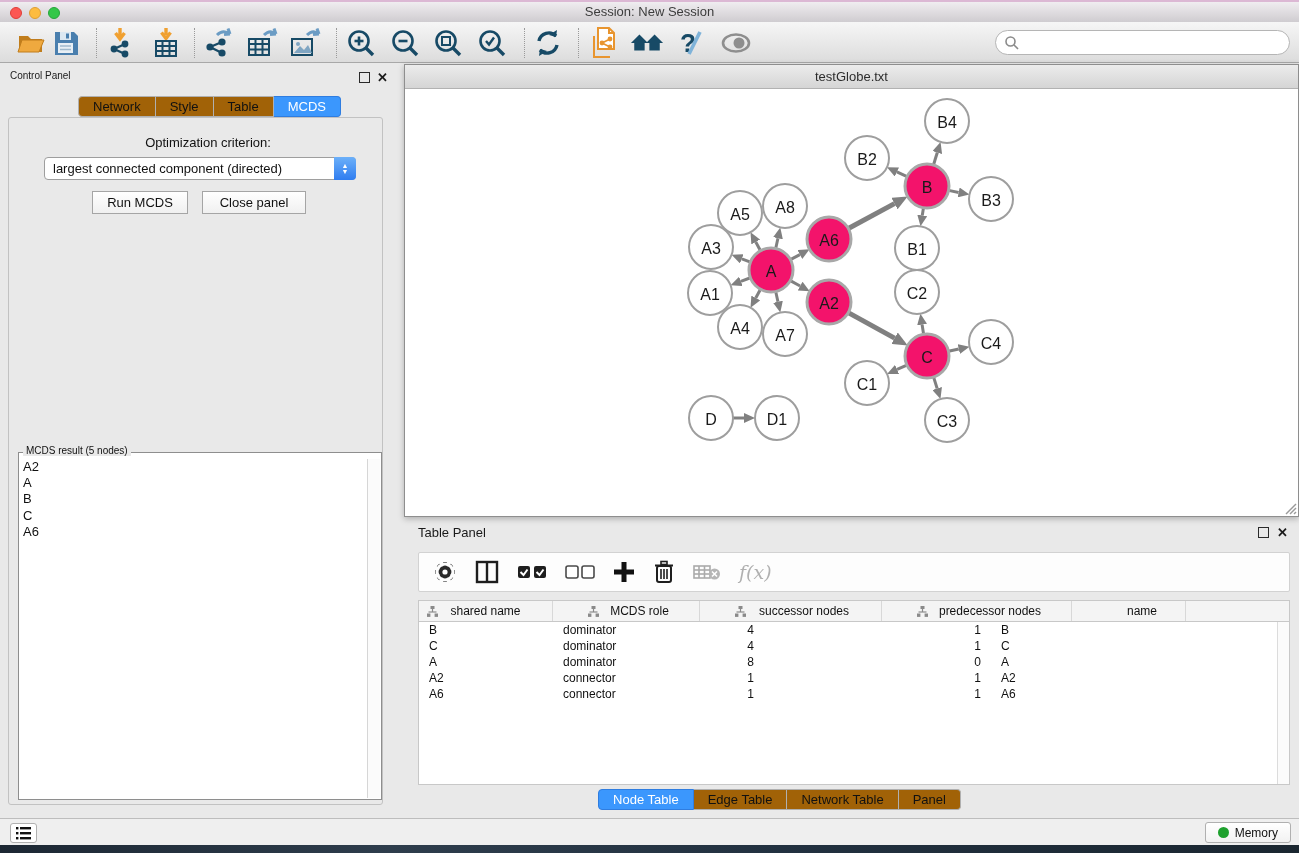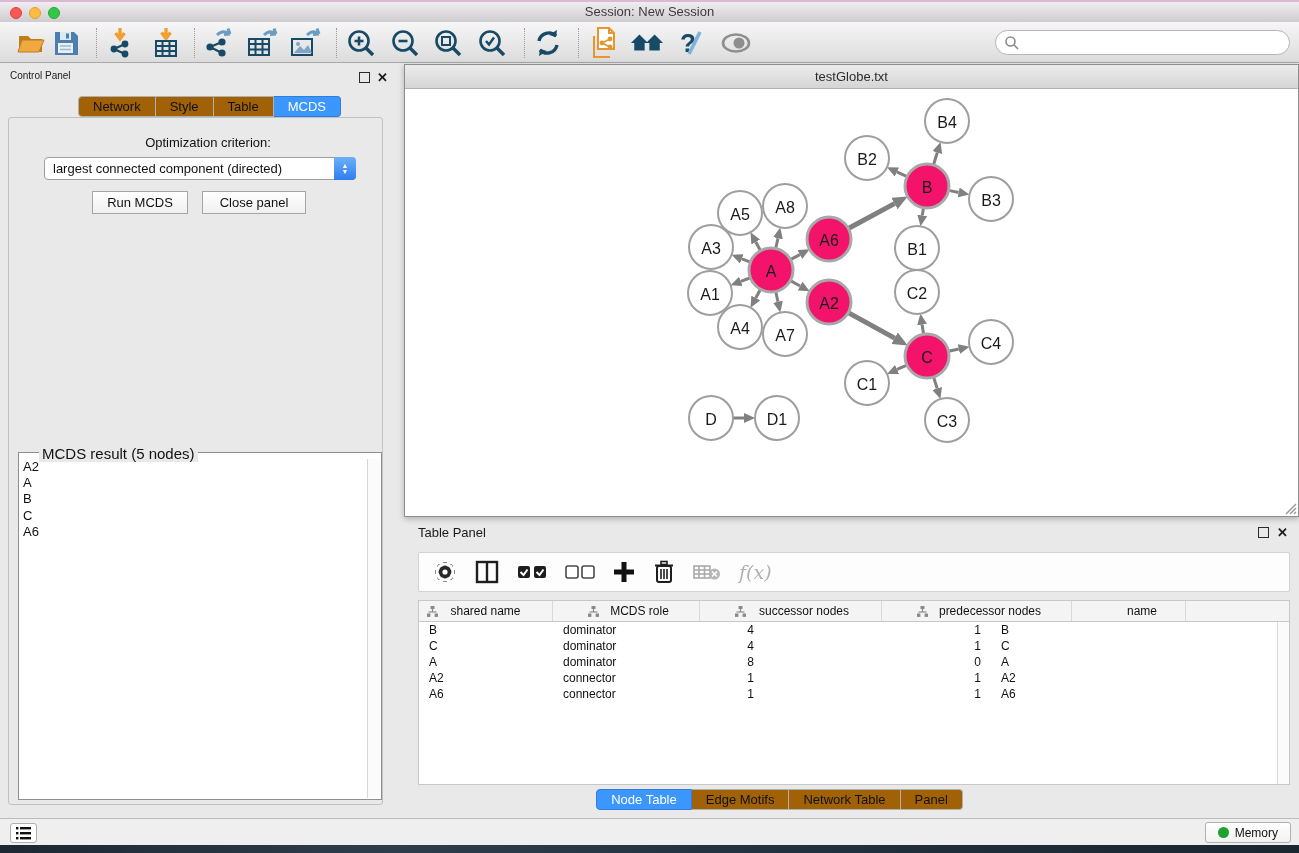--- a/index.html
+++ b/index.html
@@ -42,21 +42,21 @@
     border:1px solid #9e9e9e; border-radius:4px; font-size:13px; line-height:21px; padding-left:8px; color:#111; }
   #opt-spinner { left:334px; top:157px; width:22px; height:23px; border-radius:0 4px 4px 0;
     background:linear-gradient(#6cb0f9,#2f7df0); display:flex; flex-direction:column; align-items:center; justify-content:center; }
   #opt-spinner span { color:#fff; font-size:7px; line-height:6px; }
   .cp-btn { position:absolute; top:191px; height:23px; background:linear-gradient(#ffffff,#f0f0f0);
     border:1px solid #a5a5a5; border-radius:0; font-size:13px; color:#111; text-align:center; line-height:21px; }
   #btn-run { left:92px; width:96px; }
   #btn-close { left:202px; width:104px; }
   #mcds-fieldset { position:absolute; left:18px; top:452px; width:364px; height:348px;
     border:1px solid #8e8e8e; background:#fff; }
-  #mcds-legend { position:absolute; left:20px; top:-8px; background:#e9e9e9; padding:0 3px; font-size:15px; color:#111; }
+  #mcds-legend { position:absolute; left:4px; top:-8px; background:#e9e9e9; padding:0 3px; font-size:10px; color:#111; }
   #mcds-list { position:absolute; left:1px; top:6px; width:348px; bottom:1px; overflow:hidden; }
   .mcds-item { font-size:13px; line-height:16.2px; padding-left:3px; color:#111; }
   #mcds-scroll { position:absolute; right:1px; top:6px; width:13px; bottom:1px; background:#fbfbfb; border-left:1px solid #d6d6d6; }
 
   
   #net-window { left:404px; top:64px; width:895px; height:453px; background:#fff;
     border:1px solid #8e8e8e; box-shadow:0 2px 6px rgba(0,0,0,.25); }
   #net-titlebar { position:absolute; left:0; top:0; width:100%; height:24px;
     background:linear-gradient(#ececec,#d5d5d5); border-bottom:1px solid #b2b2b2; }
   #net-titlebar .tl { top:6px; width:11px; height:11px; }
@@ -531,21 +531,21 @@
           <div class="tcell c3">1</div>
           <div class="tcell c4">A6</div>
         </div>
       </div>
     <div id="tp-scroll"></div>
   </div>
 
   <div class="abs" id="tp-tabs">
     <div id="tp-tabs-inner">
         <div class="seg-tab active">Node Table</div>
-        <div class="seg-tab">Edge Motifs</div>
+        <div class="seg-tab">Edge Table</div>
         <div class="seg-tab">Network Table</div>
         <div class="seg-tab">Panel</div>
       </div>
   </div>
 
   <div class="abs" id="statusbar">
     <div id="status-list-btn">
       <svg width="15" height="13" viewBox="0 0 15 13">
         <rect x="0" y="0" width="2.4" height="2.4" fill="#111"></rect>
           <rect x="4" y="0" width="11" height="2.4" fill="#111"></rect>

